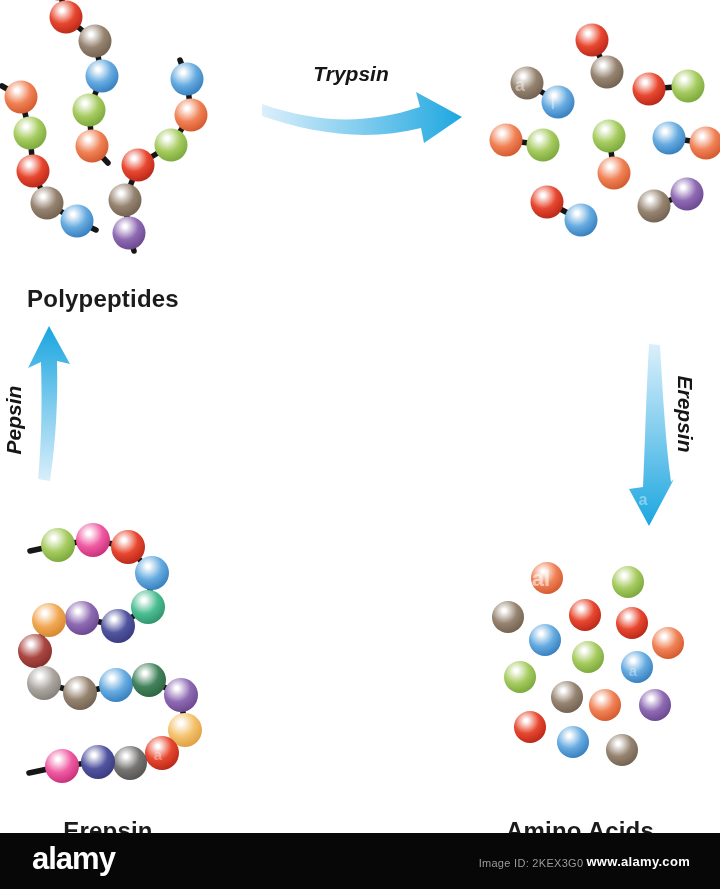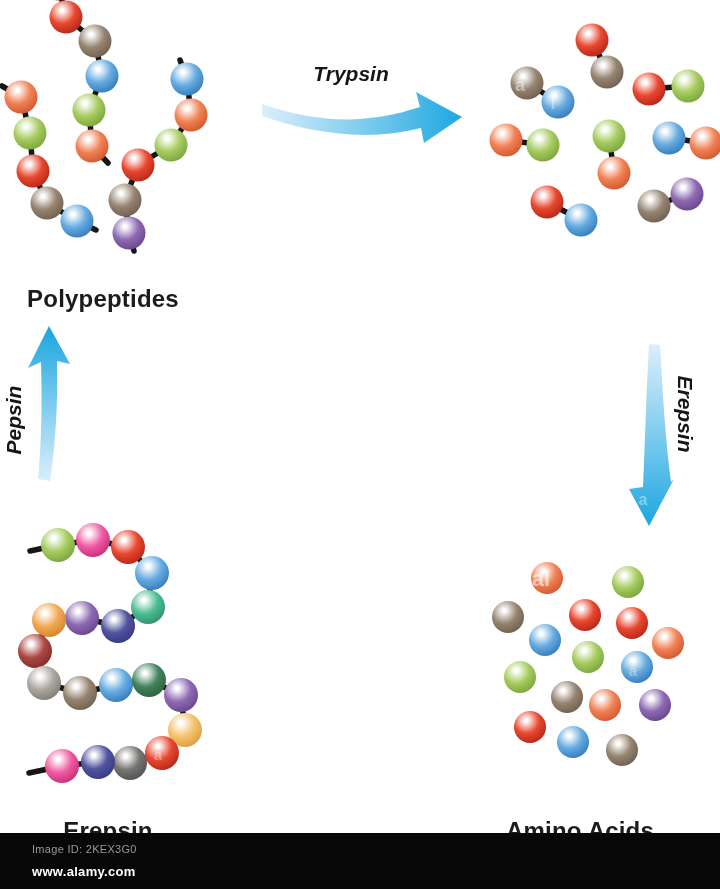--- a/index.html
+++ b/index.html
@@ -20,21 +20,21 @@
   #label-erepsin{transform:translate(-50%,-50%) rotate(90deg);}
   .footer-bar{
     position:absolute;left:0;top:833px;width:720px;height:56px;background:#070707;
     display:flex;align-items:center;justify-content:space-between;box-sizing:border-box;
     padding:0 30px 0 32px;
   }
   .alamy-logo{
     color:#ffffff;font-weight:bold;font-size:31px;letter-spacing:-1px;
     line-height:1;padding-bottom:6px;
   }
-  .footer-right{display:flex;flex-direction:column;align-items:flex-start;gap:9px;}
+  .footer-right{display:flex;align-items:flex-end;gap:3px;}
   .image-id{color:#9b9b9b;font-size:11px;letter-spacing:0.3px;}
   .alamy-url{color:#ffffff;font-weight:bold;font-size:13px;letter-spacing:0.3px;}
 </style>
 </head>
 <body>
 
 <div class="canvas">
 
   <svg id="diagram" width="720" height="833" viewBox="0 0 720 833" xmlns="http://www.w3.org/2000/svg">
     <defs id="bead-gradients">
@@ -276,19 +276,20 @@
 
   <div class="stage-label" id="label-amino-acids" style="left:580px;top:806px;">Amino Acids</div>
 
   <div class="enzyme-label" id="label-trypsin" style="left:351px;top:74px;font-style:italic;">Trypsin</div>
 
   <div class="enzyme-label" id="label-pepsin" style="left:14px;top:420px;">Pepsin</div>
 
   <div class="enzyme-label" id="label-erepsin" style="left:685px;top:414px;">Erepsin</div>
 
   <div class="footer-bar">
+    <div class="alamy-logo">alamy</div>
     <div class="footer-right">
       <div class="image-id">Image ID: 2KEX3G0</div>
       <div class="alamy-url">www.alamy.com</div>
     </div>
   </div>
 
 </div>
 
 </body></html>

